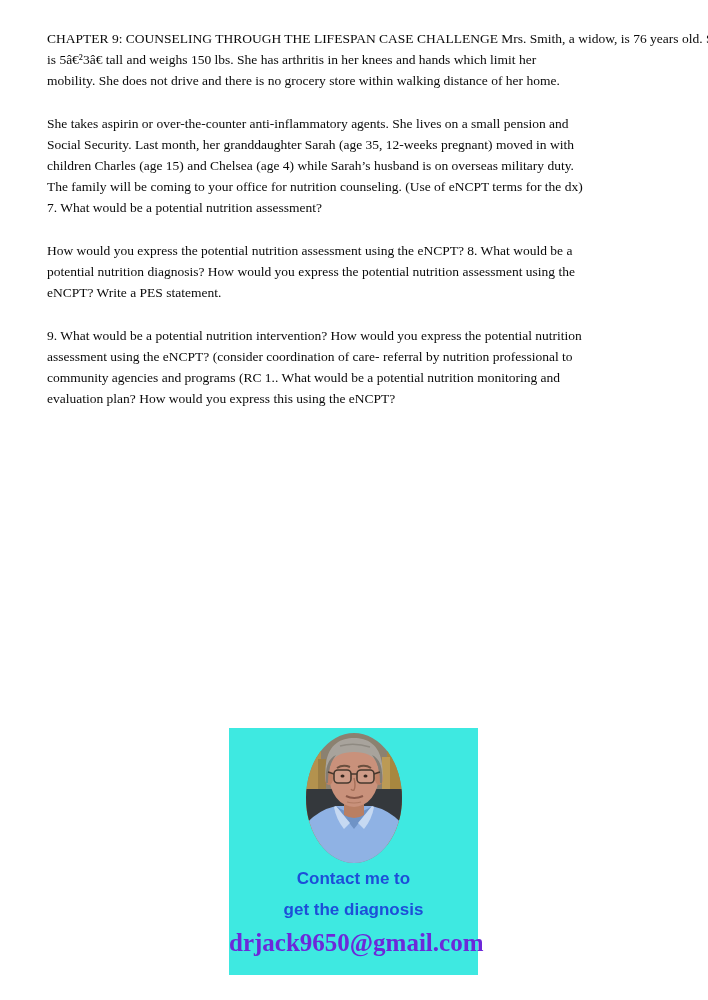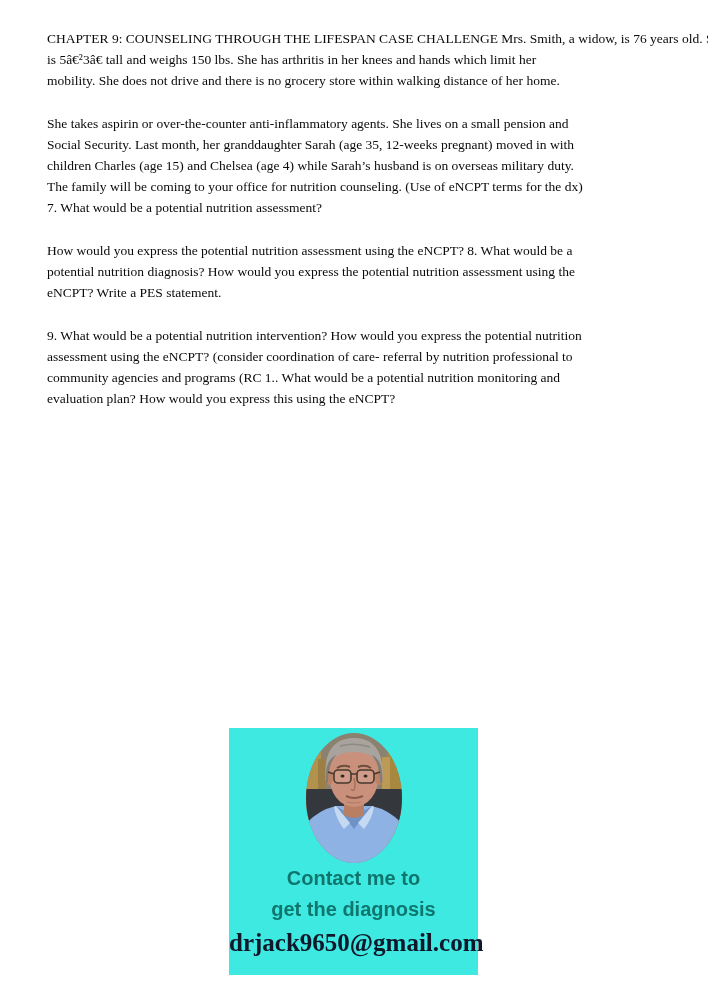--- a/index.html
+++ b/index.html
@@ -39,32 +39,32 @@
     text-align: center;
   }
   .portrait-wrap {
     margin-top: 5px;
     height: 130px;
     line-height: 0;
   }
   .contact-line {
     font-family: "Liberation Sans", sans-serif;
     font-weight: bold;
-    font-size: 20px;
+    font-size: 17px;
     line-height: 31px;
-    color: #0f766e;
+    color: #1d4ed8;
     letter-spacing: 0px;
   }
   .contact-email {
     font-family: "Liberation Serif", serif;
     font-weight: bold;
     font-size: 25px;
     line-height: 30px;
     margin-top: 3px;
-    color: #0f172a;
+    color: #6d28d9;
   }
 </style>
 </head>
 <body>
 
 <div class="page">
 
   <div class="doc-text">
     <div class="paragraph">CHAPTER 9: COUNSELING THROUGH THE LIFESPAN CASE CHALLENGE Mrs. Smith, a widow, is 76 years old. She
 is 5â€²3â€ tall and weighs 150 lbs. She has arthritis in her knees and hands which limit her

